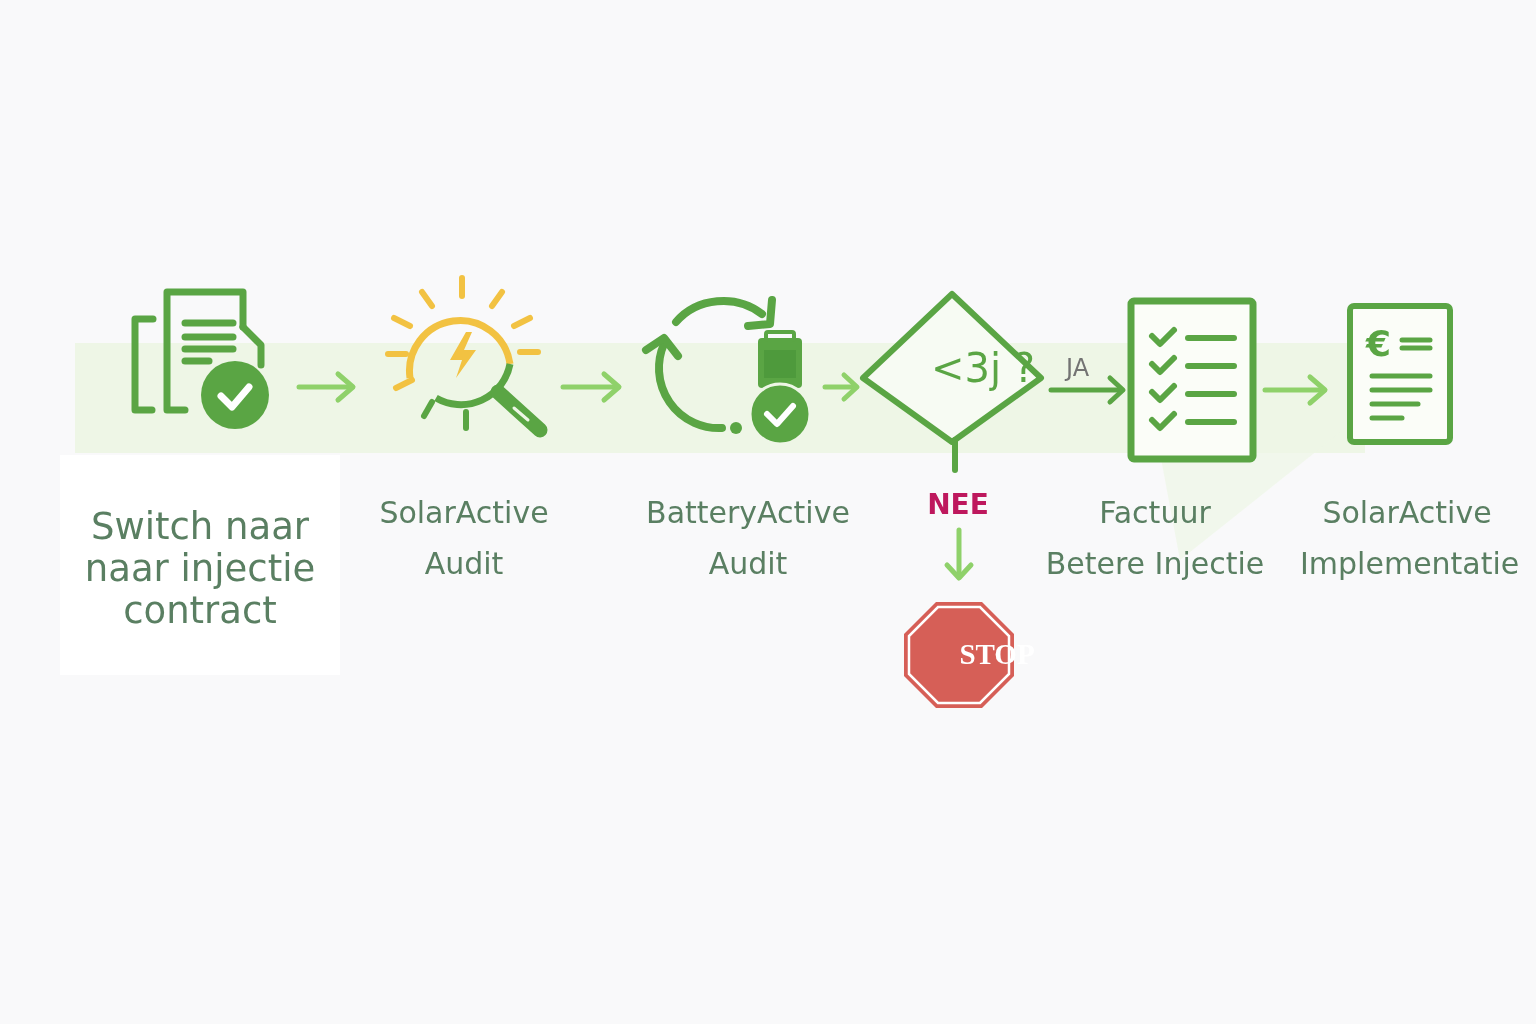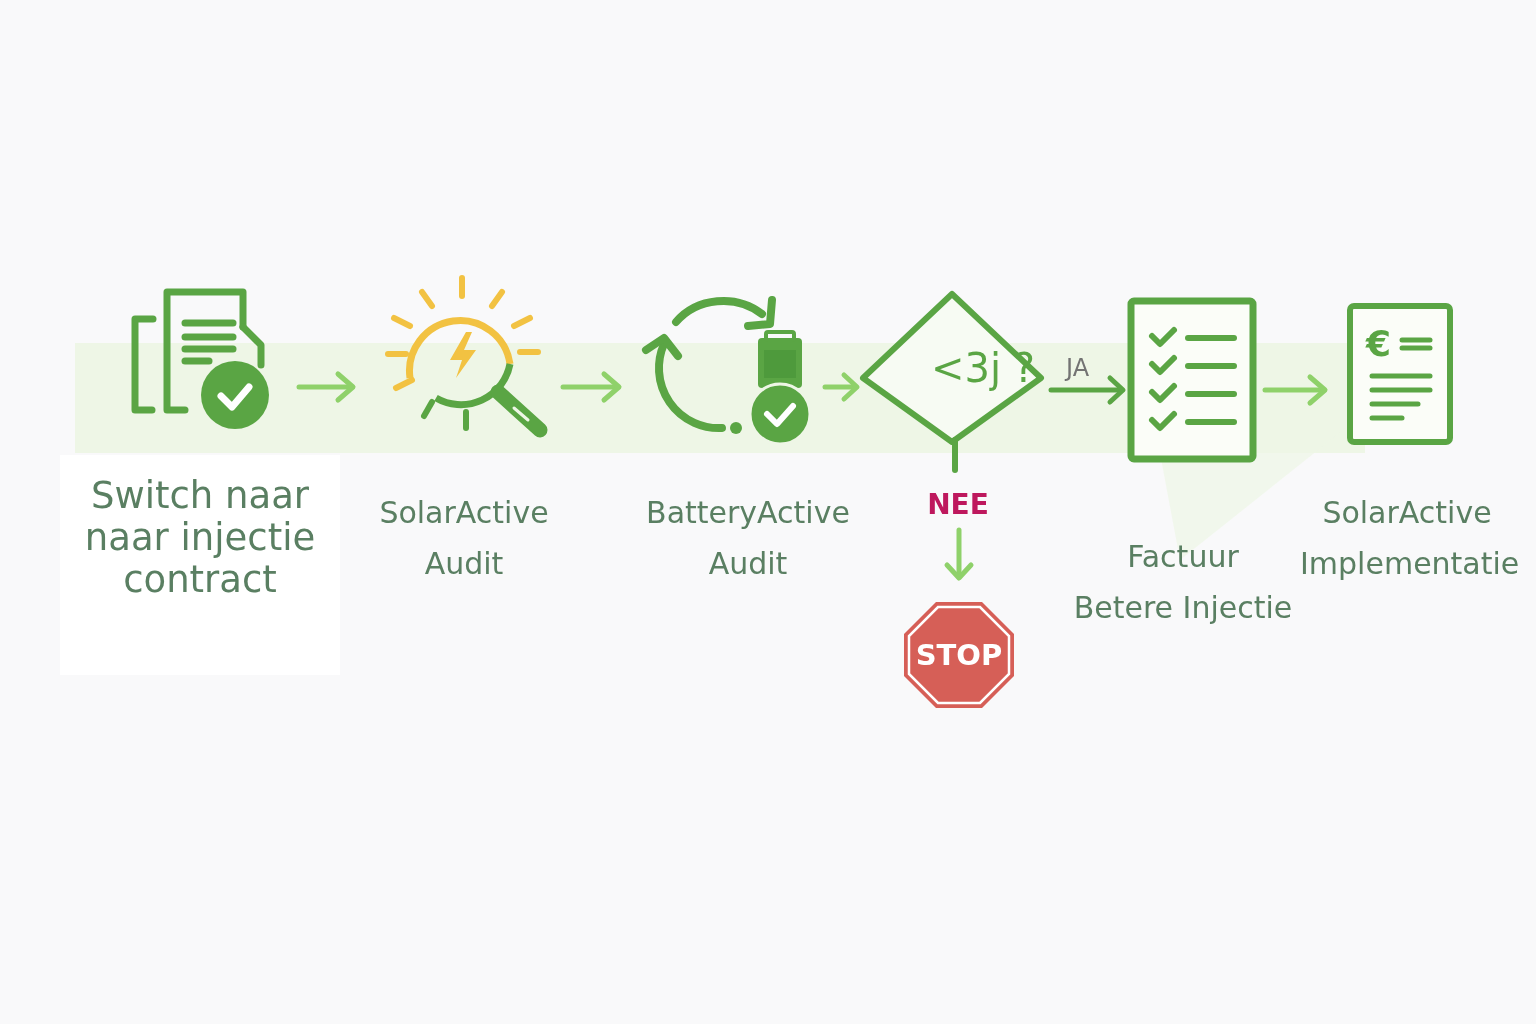--- a/index.html
+++ b/index.html
@@ -2,21 +2,21 @@
 <html><head>
 <meta charset="utf-8">
 <style>
   html, body { margin:0; padding:0; }
   body { width:1536px; height:1024px; background:#f9f9fa; position:relative; overflow:hidden;
          font-family:"DejaVu Sans", sans-serif; }
   .band { position:absolute; left:75px; top:343px; width:1290px; height:110px; background:#eef6e6; }
   .label-box { position:absolute; left:60px; top:455px; width:280px; height:220px; background:#ffffff; }
   .abs { position:absolute; }
   .lbl { position:absolute; color:#5a7f62; text-align:center; white-space:nowrap; }
-  .lbl-big { font-size:37px; line-height:42px; }
+  .lbl-big { font-size:37px; line-height:42px;margin-top:31px; }
   .lbl-med { font-size:30px; line-height:51px; }
   .nee { position:absolute; left:918px; top:488px; width:80px; text-align:center; color:#be185d;
          font-size:28px; font-weight:bold; }
   .ja { position:absolute; left:1066px; top:354px; color:#737373; font-size:24px; }
   svg { position:absolute; overflow:visible; }
 </style>
 </head>
 <body>
 
 <div class="band"></div>
@@ -113,21 +113,21 @@
 <svg style="left:942px;top:527px;" width="34" height="56">
   <g fill="none" stroke="#8fd16a" stroke-width="5" stroke-linecap="round" stroke-linejoin="round">
     <line x1="17" y1="3" x2="17" y2="50"></line>
       <polyline points="5,38 17,51 29,38"></polyline>
   </g>
 </svg>
 <svg style="left:902px;top:600px;" width="114" height="110" viewBox="0 0 114 110">
   <polygon points="34,2 80,2 112,34 112,76 80,108 34,108 2,76 2,34" fill="#d65f57"></polygon>
   <polygon points="36,7 78,7 107,36 107,74 78,103 36,103 7,74 7,36" fill="none" stroke="#fff" stroke-width="2.5"></polygon>
 </svg>
-<div class="abs" style="left:902px;top:638px;width:114px;text-align:center;color:#fff;font-size:29px;font-weight:bold;">STOP</div>
+<div class="abs" style="left:940px;top:638px;width:114px;text-align:center;color:#fff;font-size:29px;font-weight:bold;font-family:Liberation Serif, serif;">STOP</div>
 
 <svg style="left:1126px;top:296px;" width="132" height="168" viewBox="0 0 132 168">
   <rect x="5" y="5" width="122" height="158" rx="3" fill="#fbfdf8" stroke="#5aa544" stroke-width="7"></rect>
   <g fill="none" stroke="#5aa544" stroke-width="6" stroke-linecap="round" stroke-linejoin="round">
     <polyline points="26,40 34,48 48,34"></polyline>
       <line x1="62" y1="42" x2="108" y2="42"></line>
     <polyline points="26,68 34,76 48,62"></polyline>
       <line x1="62" y1="70" x2="108" y2="70"></line>
     <polyline points="26,96 34,104 48,90"></polyline>
       <line x1="62" y1="98" x2="108" y2="98"></line>
@@ -162,20 +162,20 @@
   <div>contract</div>
 </div>
 <div class="lbl lbl-med" style="left:364px;top:487px;width:200px;">
   <div>SolarActive</div>
   <div>Audit</div>
 </div>
 <div class="lbl lbl-med" style="left:636px;top:487px;width:224px;">
   <div>BatteryActive</div>
   <div>Audit</div>
 </div>
-<div class="lbl lbl-med" style="left:1070px;top:487px;width:226px;margin-top:44px;">
+<div class="lbl lbl-med" style="left:1042px;top:487px;width:226px;">
   <div>Factuur</div>
   <div>Betere Injectie</div>
 </div>
 <div class="lbl lbl-med" style="left:1300px;top:487px;width:214px;">
   <div>SolarActive</div>
   <div>Implementatie</div>
 </div>
 
 </body></html>

